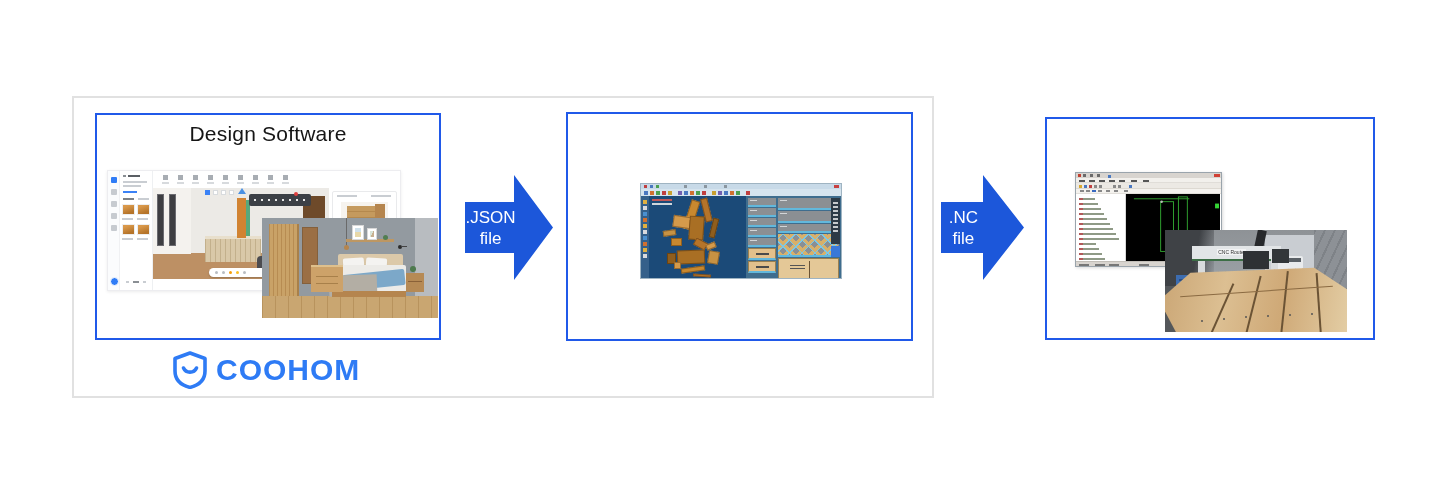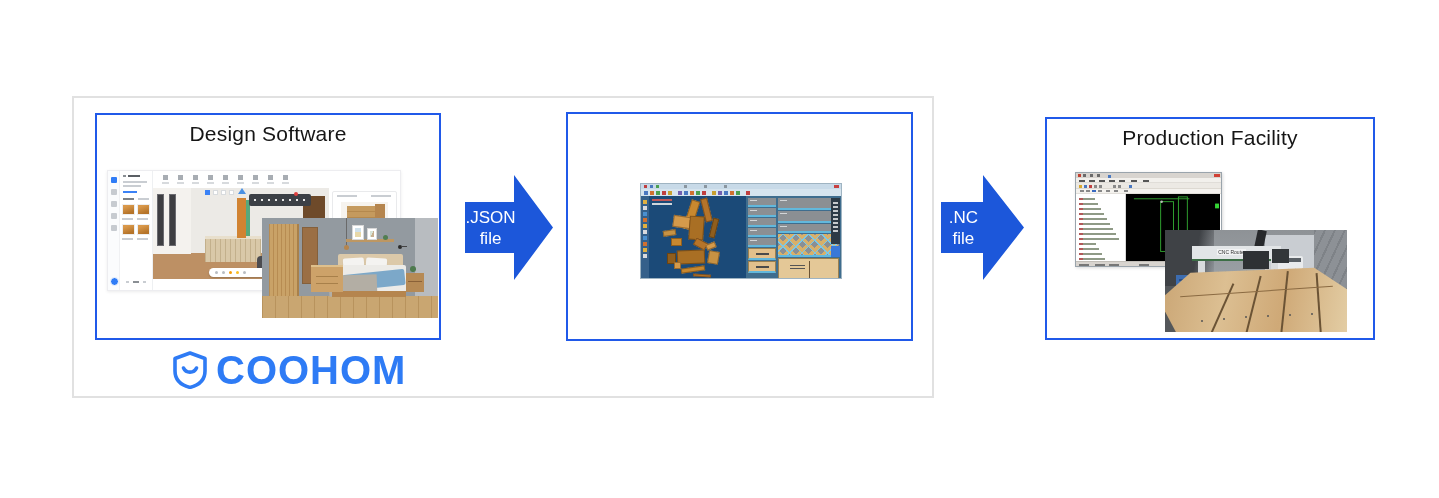--- a/index.html
+++ b/index.html
@@ -25,21 +25,21 @@
      clip-path:polygon(0 25.7%,55.7% 25.7%,55.7% 0,100% 50%,55.7% 100%,55.7% 74.3%,0 74.3%); }
   .arrow-nc { left:941px; top:175px; width:83px; height:105px;
      clip-path:polygon(0 25.7%,50.6% 25.7%,50.6% 0,100% 50%,50.6% 100%,50.6% 74.3%,0 74.3%); }
   .arrow-label { position:absolute; top:0; bottom:0; left:0; display:flex; flex-direction:column;
                  align-items:center; justify-content:center; color:#fff; font-size:17px; line-height:21px; }
   .arrow-json .arrow-label { width:58%; }
   .arrow-nc   .arrow-label { width:54%; }
 
   
   .logo { position:absolute; left:172px; top:350px; height:40px; display:flex; align-items:center; gap:8px; }
-  .logo-word { color:#2e7bf5; font-size:40px; font-weight:bold; letter-spacing:1px; }
+  .logo-word { color:#2e7bf5; font-size:30px; font-weight:bold; letter-spacing:1px; }
 
   
   .ed { position:absolute; left:10px; top:55px; width:294px; height:121px;
         background:#fff; border:1px solid #ededf0; box-shadow:0 1px 3px rgba(0,0,0,.08); overflow:hidden; }
   .ed-rail { position:absolute; left:0; top:0; bottom:0; width:12px; background:#fbfcfd; border-right:1px solid #f0f1f3; }
   .ed-rail i { display:block; width:6px; height:6px; margin:6px auto 0; background:#c7cbd0; border-radius:1px; }
   .ed-rail i.active { background:#2f7cf6; }
   .ed-rail .chat { position:absolute; left:2px; bottom:4px; width:9px; height:9px; border-radius:50%;
                    background:#2f7cf6; border:1px solid #fff; }
   .ed-left { position:absolute; left:12px; top:0; bottom:0; width:33px; background:#fff; border-right:1px solid #eef0f2; }
@@ -450,21 +450,20 @@
   </div>
 
   <div class="arrow arrow-nc">
     <div class="arrow-label">
       <span>.NC</span>
       <span>file</span>
     </div>
   </div>
 
   <div class="box box-facility">
-    <div class="box-title">Production Facility</div>
 
     <div class="ncwin">
       <div class="nc-titlebar"></div>
       <div class="nc-menubar"></div>
       <div class="nc-toolbar"></div>
       <div class="nc-toolbar2"></div>
       <div class="nc-code">
           <i class="ncline" style="width: 16px;"></i>
           <i class="ncline" style="width: 19px;"></i>
           <i class="ncline" style="width: 22px;"></i>

